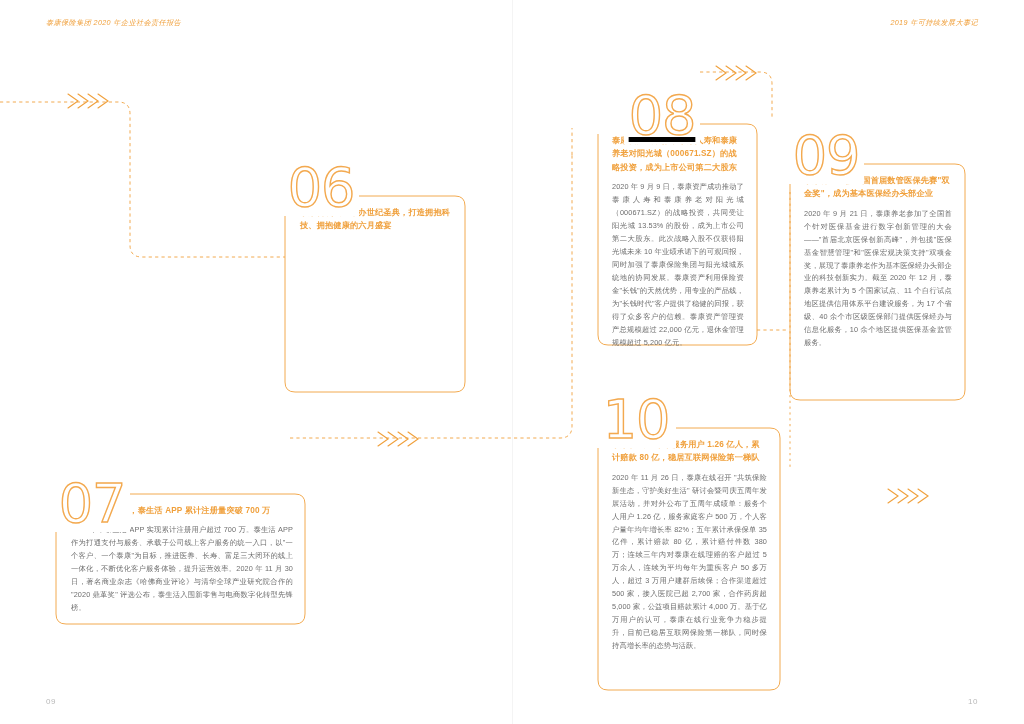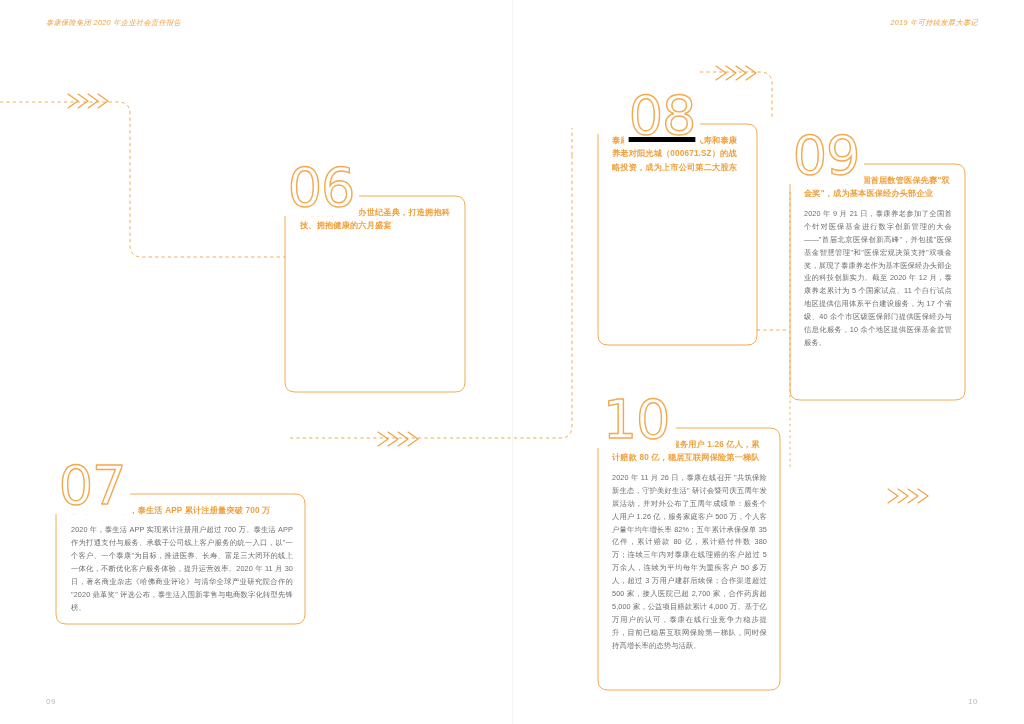--- a/index.html
+++ b/index.html
@@ -158,35 +158,36 @@
   <div class="card">
     <div class="numwrap" style="left:283px;top:160px;width:76px;height:56px;text-align:center;">
       <span class="numtxt">06</span>
     </div>
     <div class="body" style="left:300px;top:206px;width:152px;">
       <h3>泰康首次线上举办世纪圣典，打造拥抱科技、拥抱健康的六月盛宴</h3>
     </div>
   </div>
 
   <div class="card">
-    <div class="numwrap" style="left:54px;top:458px;width:76px;height:56px;">
+    <div class="numwrap" style="left:54px;top:476px;width:76px;height:56px;">
       <span class="numtxt">07</span>
     </div>
     <div class="body" style="left:71px;top:504px;width:222px;">
       <h3>推进客户线上化，泰生活 APP 累计注册量突破 700 万</h3>
       <p>2020 年，泰生活 APP 实现累计注册用户超过 700 万。泰生活 APP 作为打通支付与服务、承载子公司线上客户服务的统一入口，以"一个客户、一个泰康"为目标，推进医养、长寿、富足三大闭环的线上一体化，不断优化客户服务体验，提升运营效率。2020 年 11 月 30 日，著名商业杂志《哈佛商业评论》与清华全球产业研究院合作的 "2020 鼎革奖" 评选公布，泰生活入围新零售与电商数字化转型先锋榜。</p>
     </div>
   </div>
 
   <div class="card">
     <div class="numwrap" style="left:624px;top:88px;width:76px;height:56px;text-decoration:underline;">
       <span class="numtxt">08</span>
     </div>
     <div class="body" style="left:612px;top:134px;width:132px;">
       <h3>泰康资产成功推动泰康人寿和泰康养老对阳光城（000671.SZ）的战略投资，成为上市公司第二大股东</h3>
+      <p>2020 年 9 月 9 日，泰康资产成功推动了泰康人寿和泰康养老对阳光城（000671.SZ）的战略投资，共同受让阳光城 13.53% 的股份，成为上市公司第二大股东。此次战略入股不仅获得阳光城未来 10 年业绩承诺下的可观回报，同时加强了泰康保险集团与阳光城城系统地的协同发展。泰康资产利用保险资金"长钱"的天然优势，用专业的产品线，为"长钱时代"客户提供了稳健的回报，获得了众多客户的信赖。泰康资产管理资产总规模超过 22,000 亿元，退休金管理规模超过 5,200 亿元。</p>
     </div>
   </div>
 
   <div class="card">
     <div class="numwrap" style="left:788px;top:128px;width:76px;height:56px;">
       <span class="numtxt">09</span>
     </div>
     <div class="body" style="left:804px;top:174px;width:148px;">
       <h3>泰康养老包揽全国首届数管医保先赛"双金奖"，成为基本医保经办头部企业</h3>
       <p>2020 年 9 月 21 日，泰康养老参加了全国首个针对医保基金进行数字创新管理的大会——"首届北京医保创新高峰"，并包揽"医保基金智慧管理"和"医保宏观决策支持"双项金奖，展现了泰康养老作为基本医保经办头部企业的科技创新实力。截至 2020 年 12 月，泰康养老累计为 5 个国家试点、11 个自行试点地区提供信用体系平台建设服务，为 17 个省级、40 余个市区级医保部门提供医保经办与信息化服务，10 余个地区提供医保基金监管服务。</p>

